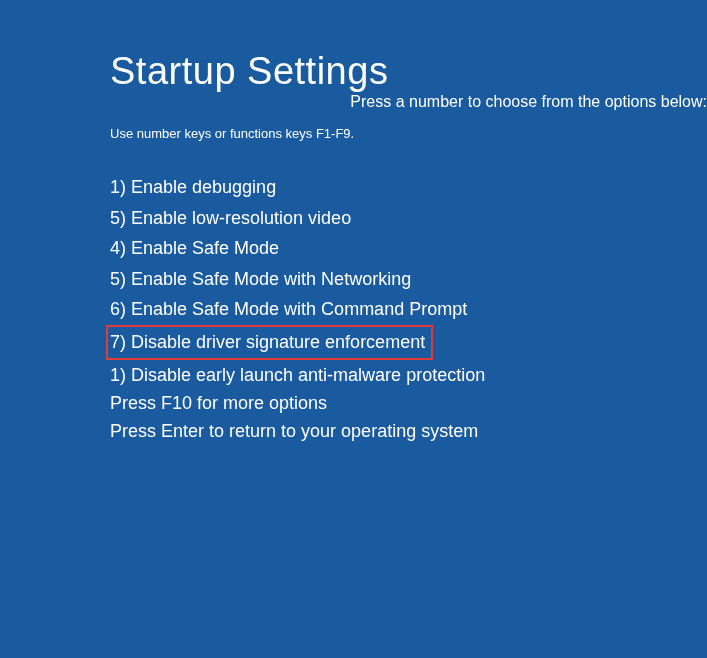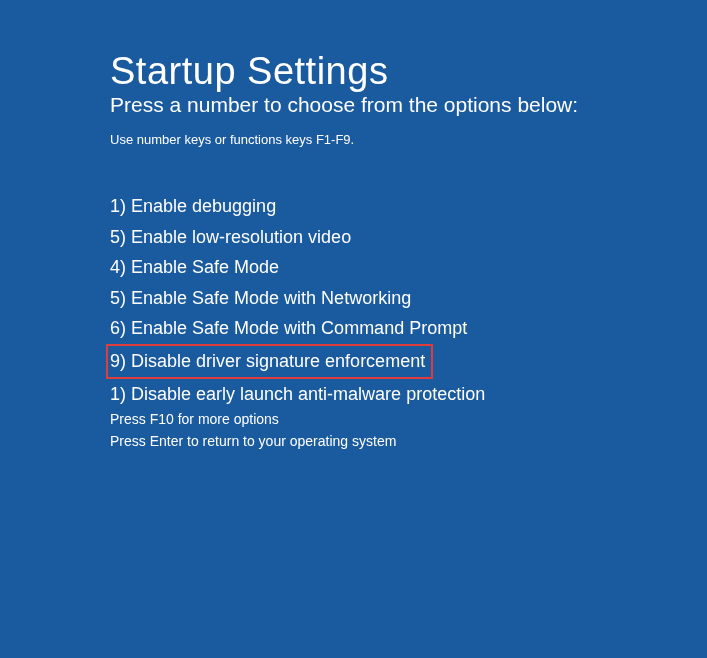--- a/index.html
+++ b/index.html
@@ -17,62 +17,63 @@
     }
     .container {
       padding: 50px 0 0 110px;
     }
     .page-title {
       font-size: 38px;
       font-weight: 300;
       letter-spacing: 0.5px;
     }
     .instruction {
-      font-size: 21px;
+      font-size: 16px;
       font-weight: 300;
       margin-bottom: 15px;
+      text-align: right;
     }
     .sub-instruction {
       font-size: 13px;
       font-weight: 300;
-      margin-bottom: 44px;
+      margin-bottom: 31px;
     }
     .options {
       list-style: none;
     }
     .options li {
       font-size: 18px;
       font-weight: 300;
       line-height: 1.7;
       padding: 0;
     }
     .highlight {
       border: 2px solid #e03c3c;
       display: inline-block;
       padding-right: 6px;
       padding-left: 2px;
       margin-left: -4px;
     }
     .footer-text {
-      font-size: 14px;
+      font-size: 18px;
       font-weight: 300;
       line-height: 1.55;
     }
   </style>
 </head>
 <body>
 
 <div class="container">
   <h1 class="page-title">Startup Settings</h1>
   <p class="instruction">Press a number to choose from the options below:</p>
   <p class="sub-instruction">Use number keys or functions keys F1-F9.</p>
   <ul class="options">
     <li>1) Enable debugging</li>
     <li>5) Enable low-resolution video</li>
     <li>4) Enable Safe Mode</li>
     <li>5) Enable Safe Mode with Networking</li>
     <li>6) Enable Safe Mode with Command Prompt</li>
-    <li><span class="highlight">9) Disable driver signature enforcement</span></li>
+    <li><span class="highlight">7) Disable driver signature enforcement</span></li>
     <li>1) Disable early launch anti-malware protection</li>
   </ul>
   <p class="footer-text">Press F10 for more options</p>
   <p class="footer-text">Press Enter to return to your operating system</p>
 </div>
 
 </body></html>

